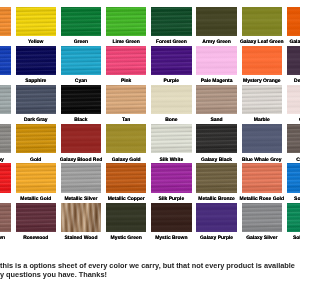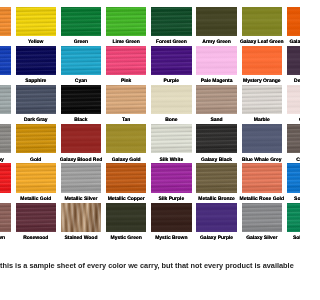--- a/index.html
+++ b/index.html
@@ -299,14 +299,15 @@
       <div class="tex cord"></div>
     </div>
     <div class="label" style="left: 235.5px; top: 235.7px; width: 52.5px;">Galaxy Silver</div>
     <div class="swatch" style="left: 286.7px; top: 202.5px; width: 40.5px; height: 29.2px;">
       <div class="fill" style="background: rgb(0, 140, 85);"></div>
       <div class="tex cord"></div>
     </div>
     <div class="label" style="left: 280.7px; top: 235.7px; width: 52.5px;">Solid Green</div>
   </div>
 <div id="note" style="top: 261px;">
-    <div>this is a sample sheet of every color we carry, but that not every product is available</div>
+    <div>this is a options sheet of every color we carry, but that not every product is available</div>
+    <div>y questions you have. Thanks!</div>
   </div>
 
 </body></html>

